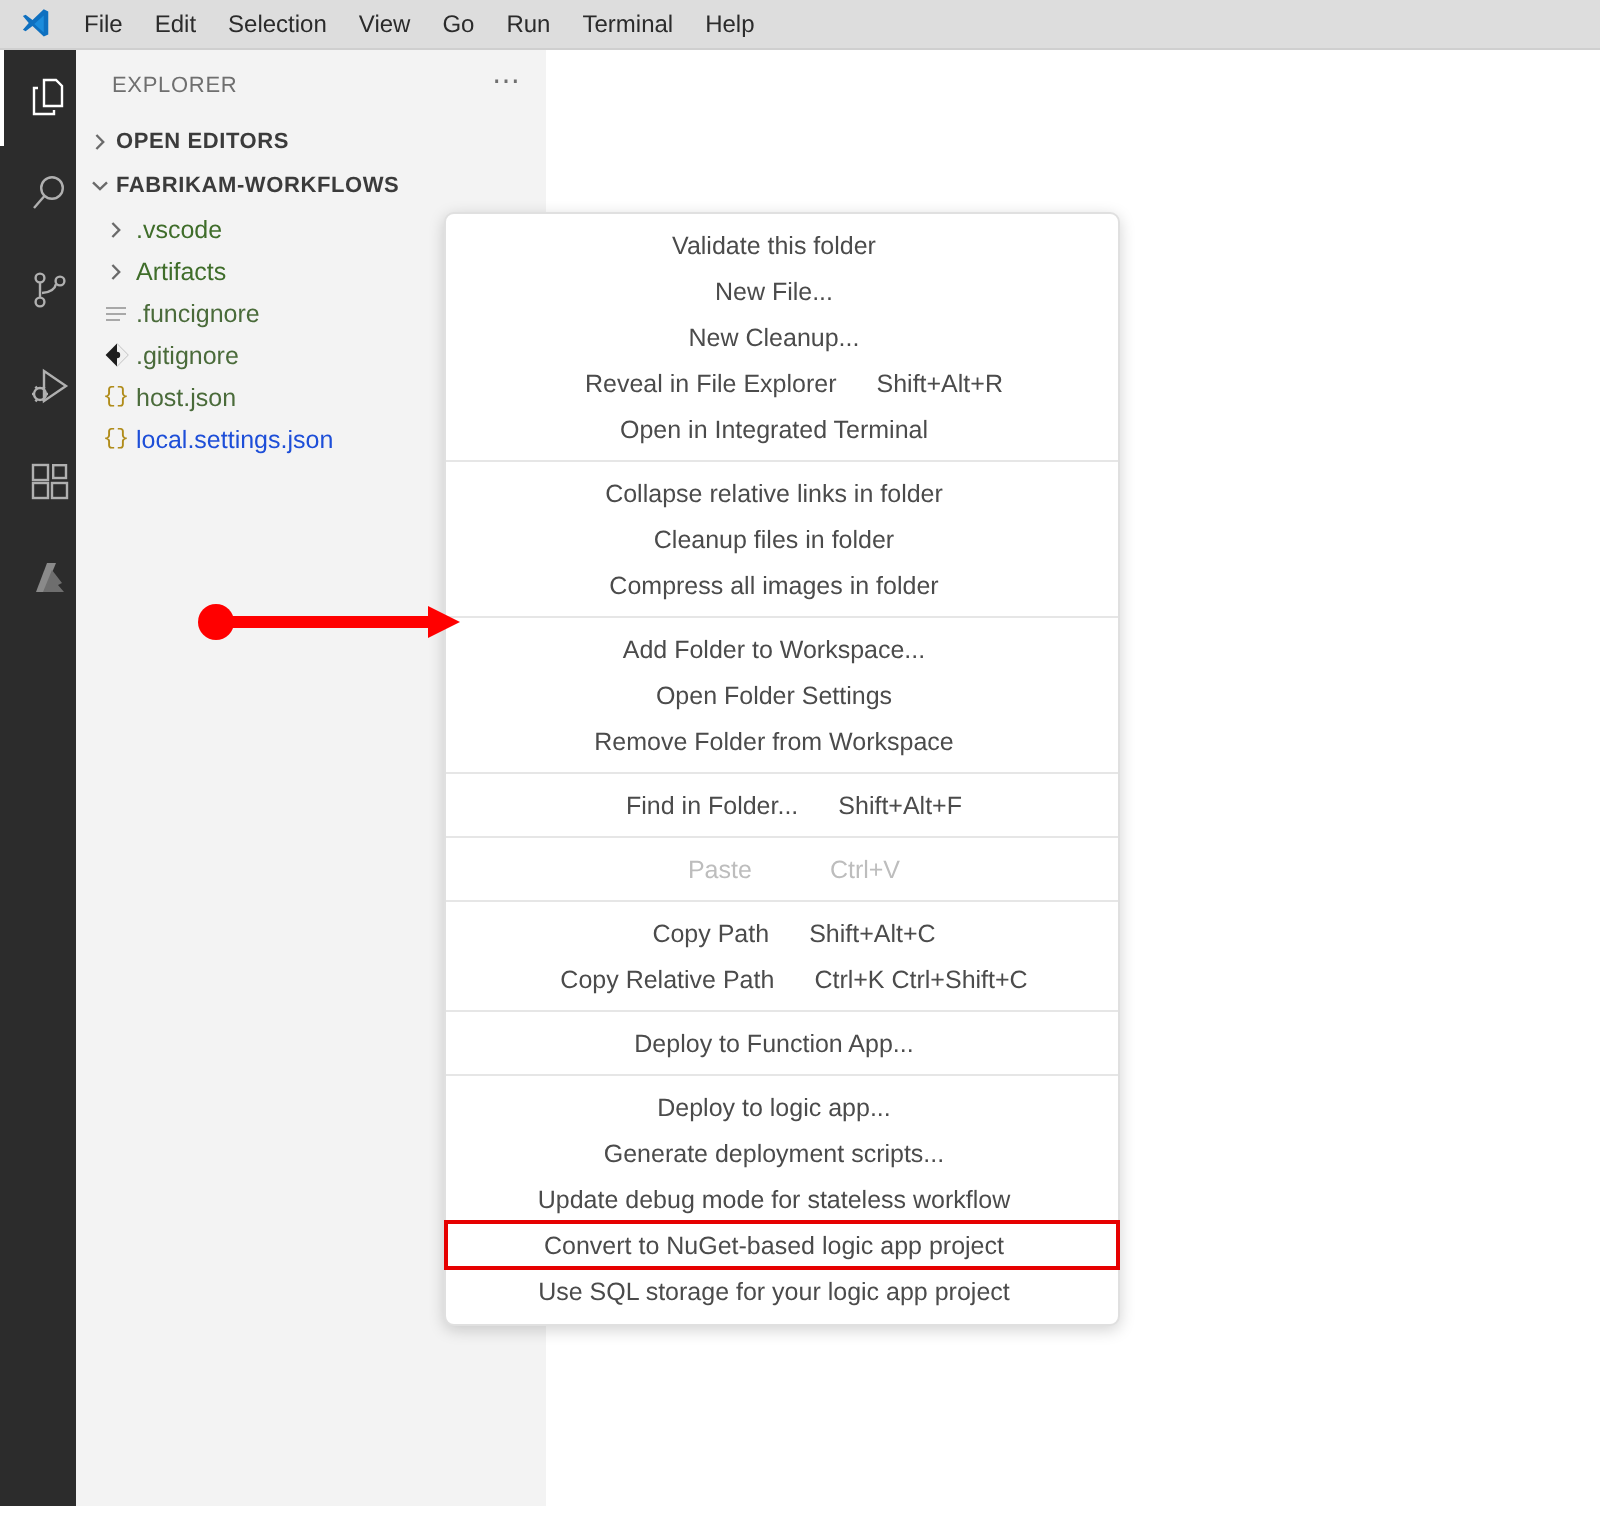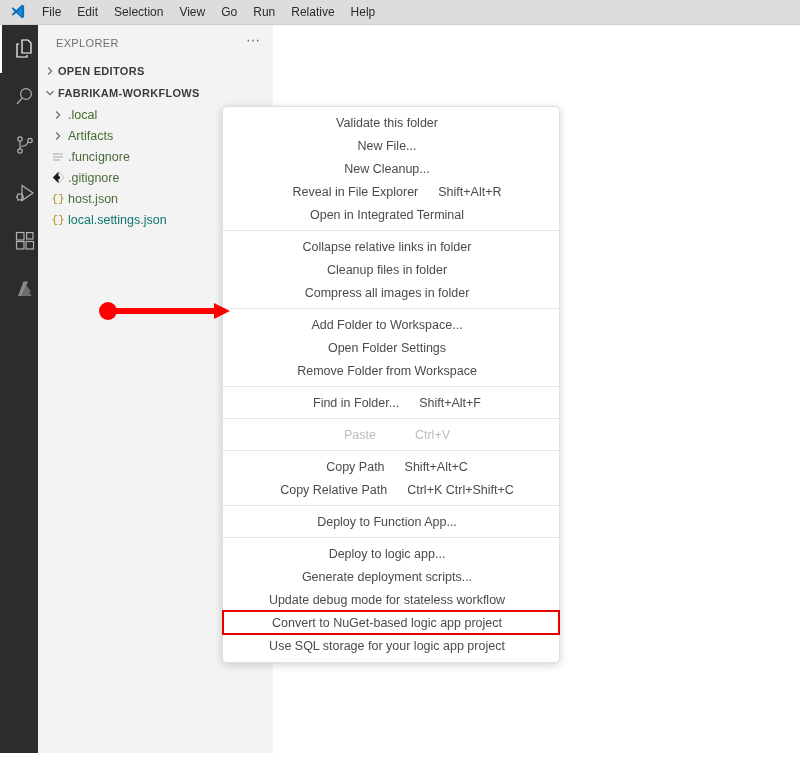--- a/index.html
+++ b/index.html
@@ -55,21 +55,21 @@
   }
   .chev {
     width: 16px; height: 16px; display: inline-flex; align-items: center; justify-content: center;
     color: #6a6a6a; flex: 0 0 16px;
   }
   .tree-row {
     height: 21px; display: flex; align-items: center; font-size: 12.5px; color: #4a6b3a;
     padding-left: 12px;
   }
   .tree-row .label { margin-left: 2px; }
-  .tree-row.dimmed .label { color: #0f766e; }
+  .tree-row.dimmed .label { color: #1d4ed8; }
   .tree-row.folder .label { color: #3f6d2a; }
   .file-ico {
     width: 16px; height: 16px; flex: 0 0 16px;
     display: inline-flex; align-items: center; justify-content: center;
     font-size: 11px; font-family: "Liberation Mono", monospace;
   }
   .ico-json { color: #b08c1a; }
   .ico-lines { color: #a8a8a8; font-size: 13px; }
 
   
@@ -109,21 +109,21 @@
         <path d="M18.5 2.2 11 9.3 6.4 5.8 4.6 6.7l3.9 4.6-3.9 4.6 1.8.9L11 13.3l7.5 7.1 3-1.4V3.6z" fill="#0e70c0"></path>
         <path d="M18.5 6.3v11.4L12.2 12z" fill="#1b8cdc"></path>
       </svg>
     </div>
     <div class="menubar-item">File</div>
     <div class="menubar-item">Edit</div>
     <div class="menubar-item">Selection</div>
     <div class="menubar-item">View</div>
     <div class="menubar-item">Go</div>
     <div class="menubar-item">Run</div>
-    <div class="menubar-item">Relative</div>
+    <div class="menubar-item">Terminal</div>
     <div class="menubar-item">Help</div>
   </div>
 
   <div class="activitybar">
 
     <div class="act-item active">
       <span>
         <svg width="24" height="24" viewBox="0 0 24 24" fill="none" stroke="#ffffff" stroke-width="1.2">
           <path d="M9 3h6l3 3v10H9z"></path>
           <path d="M6 7H4v13h10v-2"></path>
@@ -208,21 +208,21 @@
       </span>
       <span>FABRIKAM-WORKFLOWS</span>
     </div>
 
     <div class="tree-row folder">
       <span class="chev">
         <svg width="10" height="10" viewBox="0 0 10 10" fill="none" stroke="#6a6a6a" stroke-width="1.2">
             <path d="M3.2 1.5 6.6 5 3.2 8.5"></path>
           </svg>
       </span>
-      <span class="label">.local</span>
+      <span class="label">.vscode</span>
     </div>
 
     <div class="tree-row folder">
       <span class="chev">
         <svg width="10" height="10" viewBox="0 0 10 10" fill="none" stroke="#6a6a6a" stroke-width="1.2">
             <path d="M3.2 1.5 6.6 5 3.2 8.5"></path>
           </svg>
       </span>
       <span class="label">Artifacts</span>
     </div>

